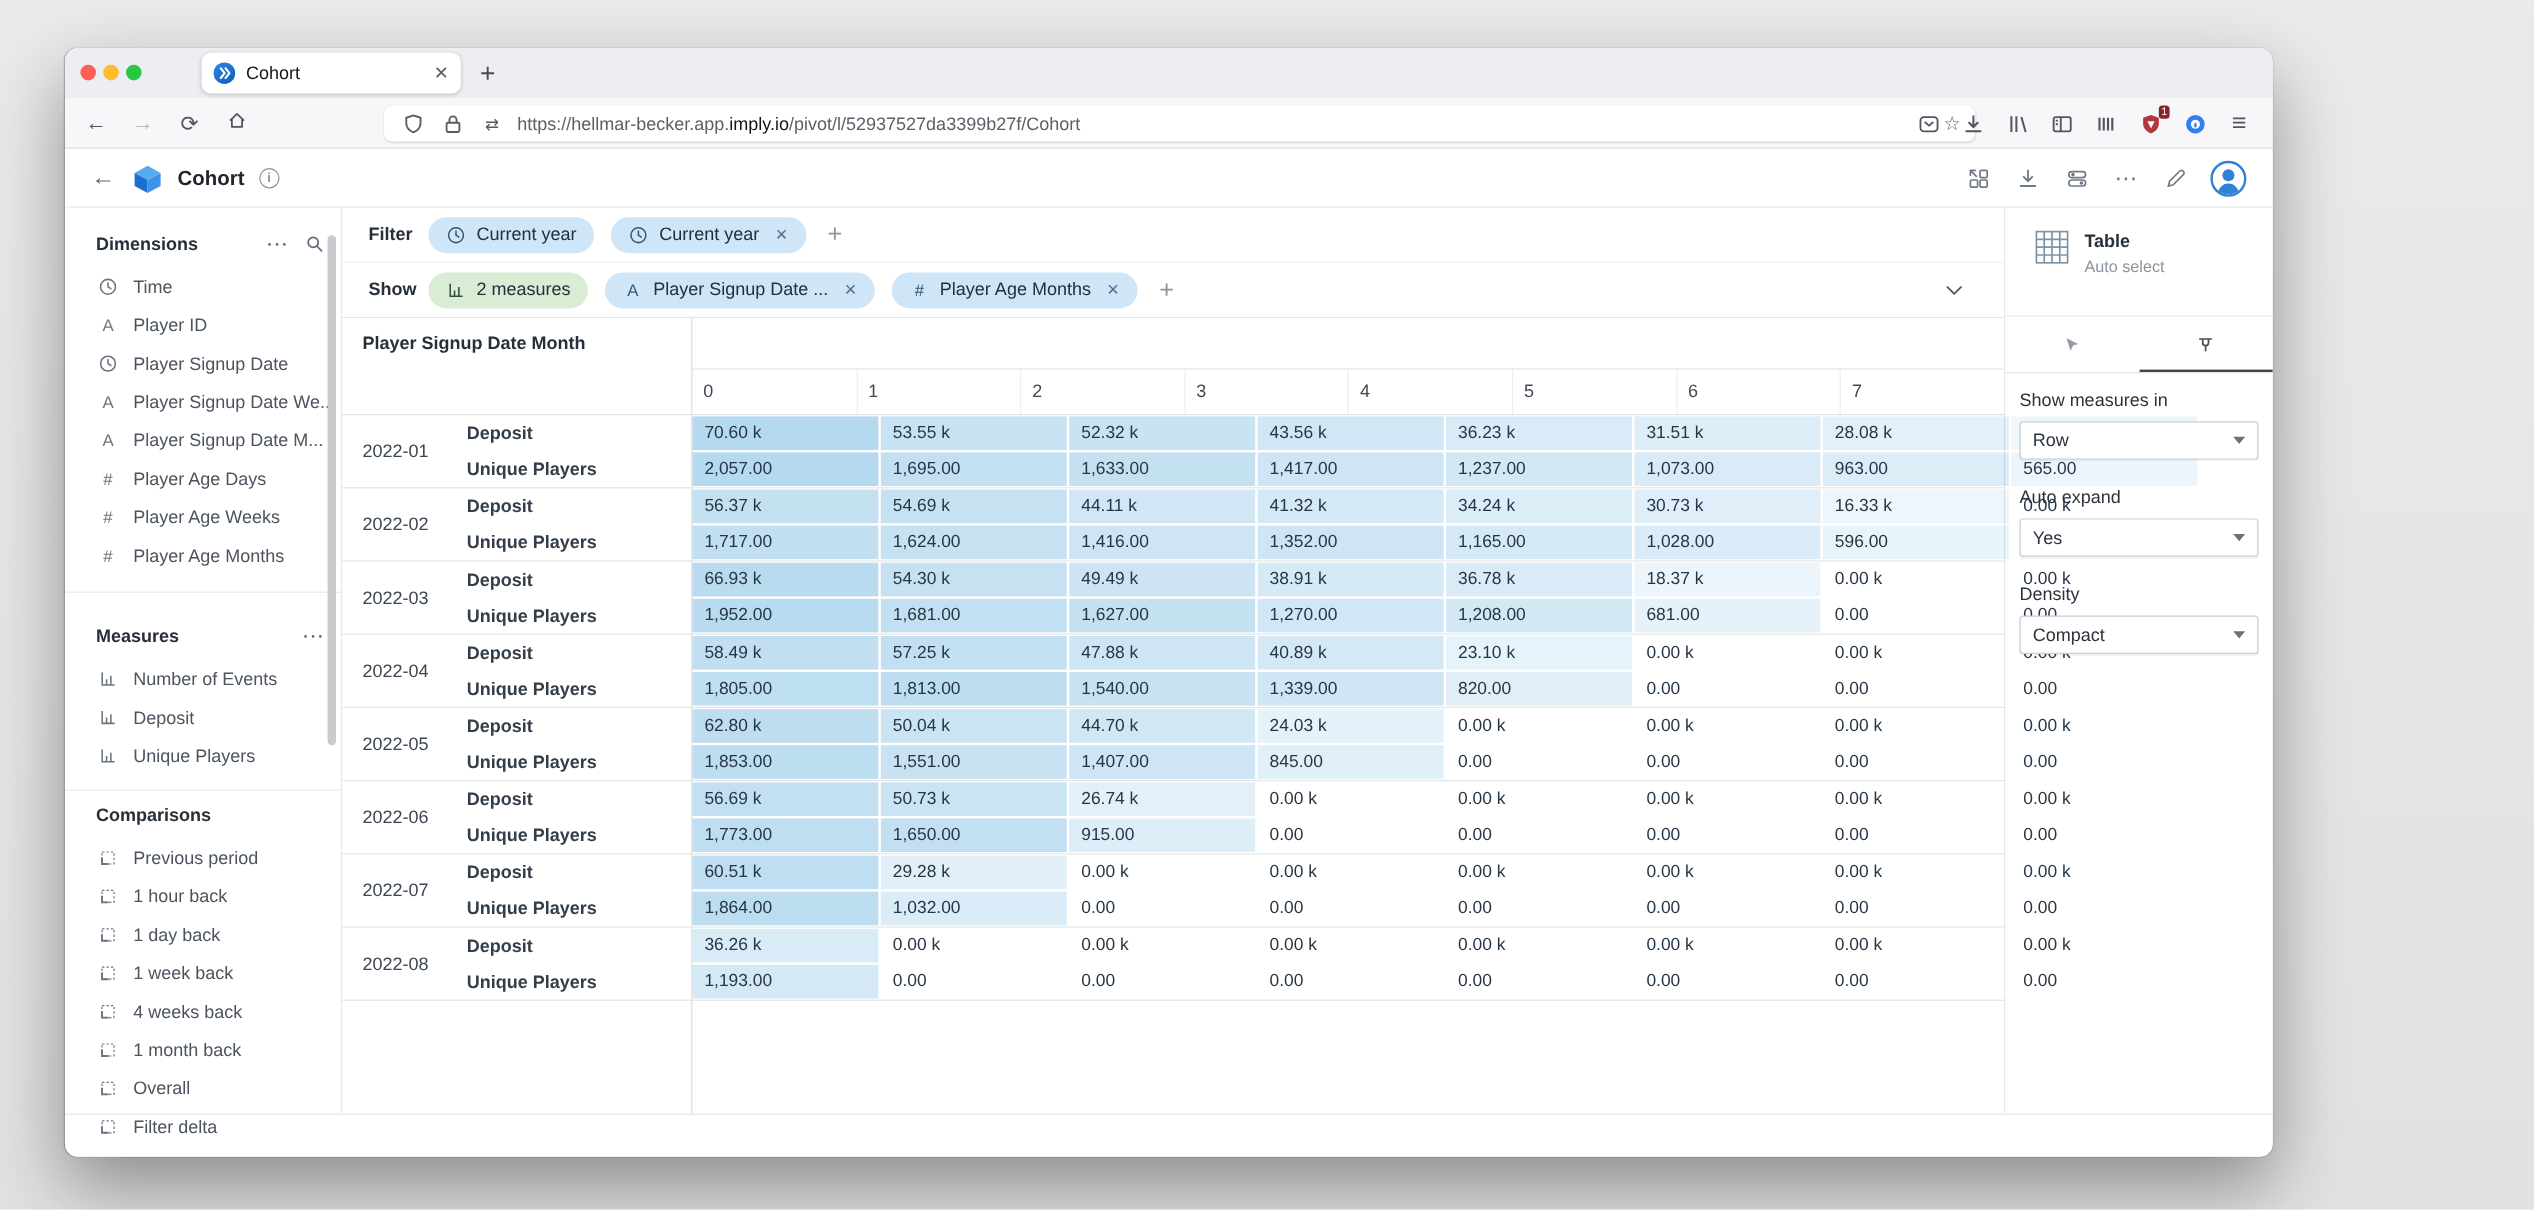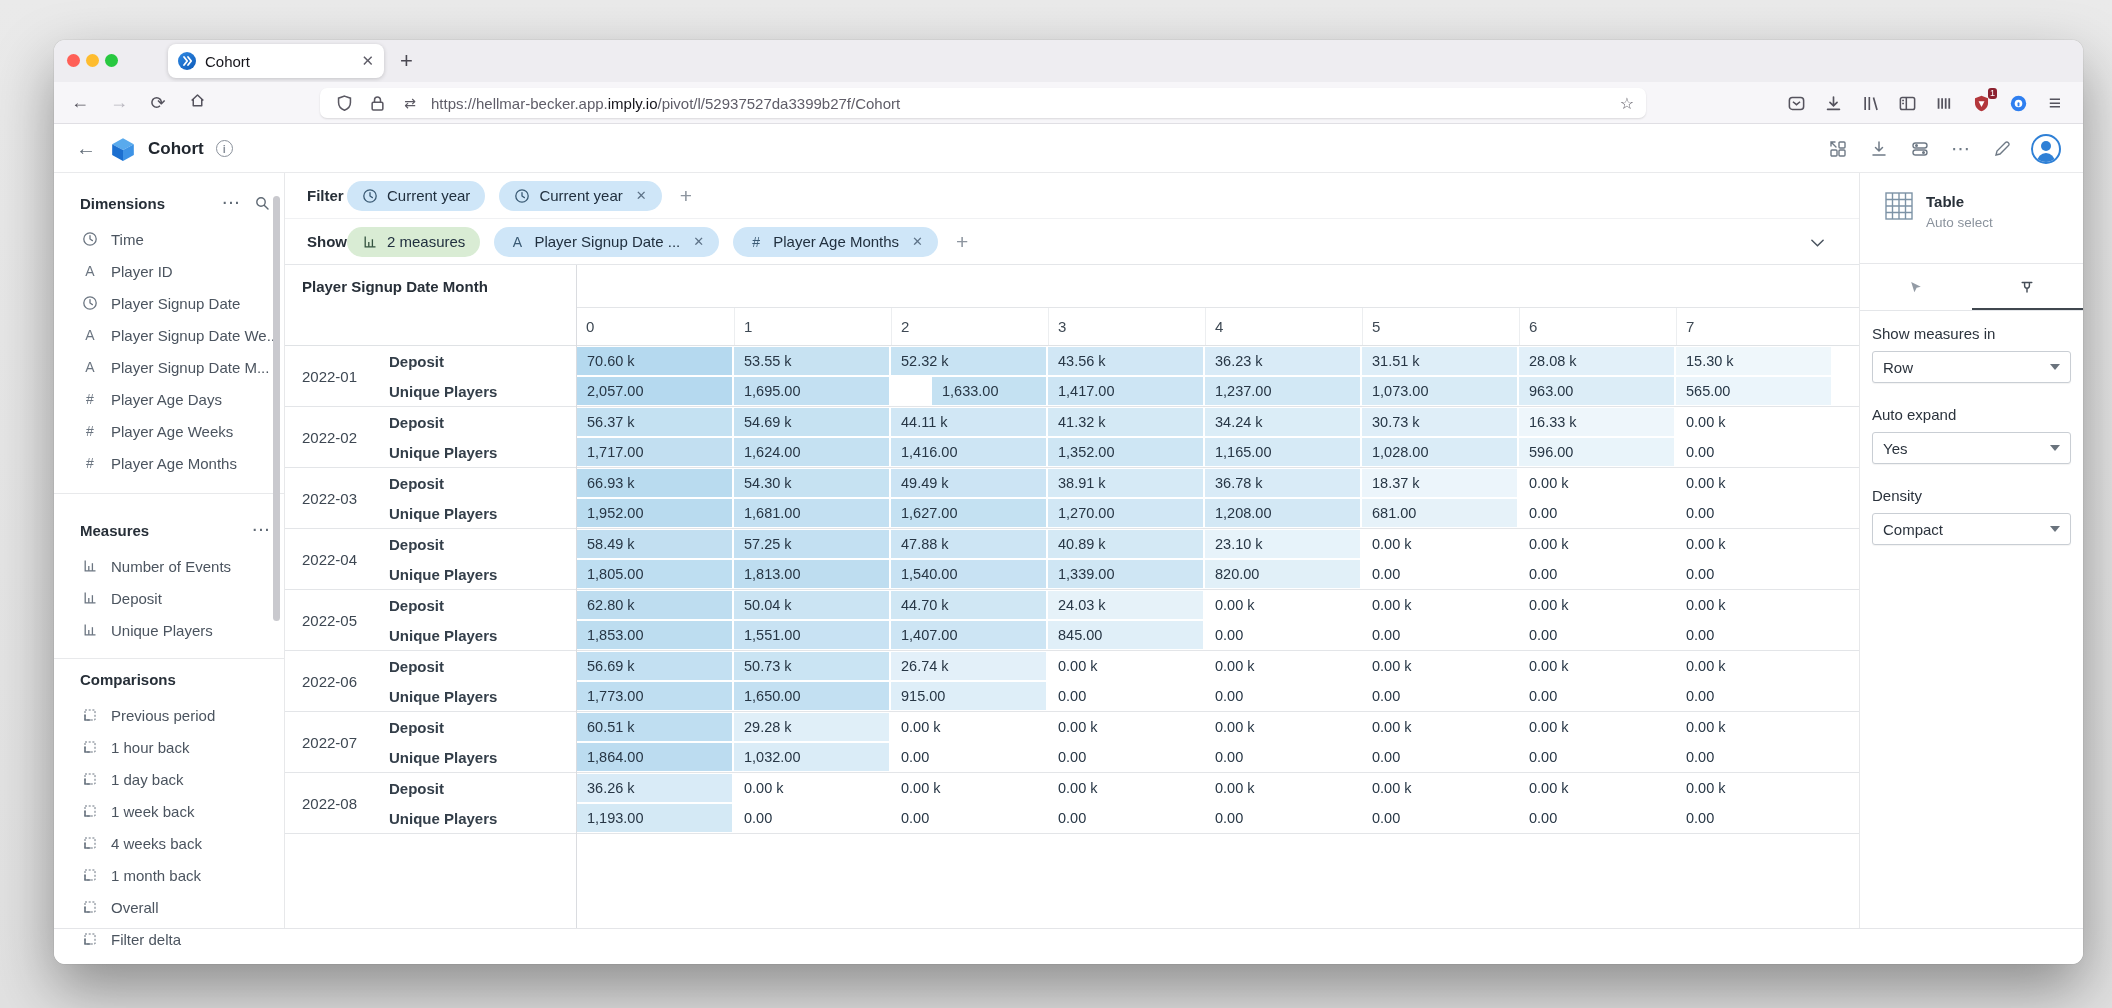--- a/index.html
+++ b/index.html
@@ -1,20 +1,20 @@
 <!DOCTYPE html>
 <html><head>
 <meta charset="utf-8">
 <style>
   * { box-sizing: border-box; margin: 0; padding: 0; }
   html,body { width:2112px; height:1008px; }
   body { font-family:"Liberation Sans",sans-serif; background:linear-gradient(#eaeaea,#e1e1e1); overflow:hidden; position:relative; }
 
   
-  .window { position:absolute; left:54px; top:40px; width:2029px; height:924px; border-radius:11px;
+  .window { position:absolute; left:54px; top:40px; width:1840px; height:924px; border-radius:11px;
             background:#fff; box-shadow:0 25px 60px rgba(0,0,0,.38), 0 0 1px rgba(0,0,0,.4); overflow:hidden; }
 
   
   .tabstrip { height:42px; background:#eeedf1; position:relative; }
   .lights { position:absolute; left:13px; top:14px; display:flex; gap:6px; }
   .light { width:13px; height:13px; border-radius:50%; }
   .light.red{background:#ff5f57;} .light.yellow{background:#febc2e;} .light.green{background:#28c840;}
   .tab { position:absolute; left:114px; top:4px; width:216px; height:34px; background:#fff; border-radius:8px;
          box-shadow:0 1px 4px rgba(0,0,0,.18); display:flex; align-items:center; padding:0 10px; gap:9px; }
   .favicon { width:18px; height:18px; border-radius:50%; background:linear-gradient(140deg,#2f89e3,#0e5ab8); position:relative; flex:none; }
@@ -64,21 +64,21 @@
   .sitem { height:32px; display:flex; align-items:center; padding-left:28px; gap:13px; font-size:15px; color:#4b545f; }
   .sitem .icon { color:#6b7581; }
   .icon { display:inline-flex; width:16px; height:16px; align-items:center; justify-content:center; flex:none; }
   .icon svg { width:16px; height:16px; }
   .ga { font-size:14px; font-weight:400; font-style:normal; }
   .dots { letter-spacing:1.5px; font-weight:700; font-size:14px; }
   .sb-thumb { position:absolute; right:4px; top:23px; width:7px; height:425px; border-radius:4px; background:#c9c9ce; }
 
   
   .main { flex:1; position:relative; border-right:1px solid #e7e8ea; }
-  .fbar { height:46px; display:flex; align-items:center; padding-left:22px; }
+  .fbar { height:46px; display:flex; align-items:center; padding-left:22px; gap:10px; }
   #filter-bar { border-bottom:1px solid #f0f1f3; }
   #show-bar { border-bottom:1px solid #e4e6e9; position:relative; }
   .fbar-label { width:40px; font-weight:700; font-size:15px; color:#272f38; flex:none; }
   .pillrow { display:flex; align-items:center; gap:14px; }
   .pill { height:30px; border-radius:15px; display:inline-flex; align-items:center; gap:9px; padding:0 15px; font-size:15px; color:#21303f; }
   .pill.blue { background:#cfe6f8; } .pill.blue .icon{ color:#3a5a74; }
   .pill.green { background:#d9ecd4; } .pill.green .icon{ color:#33523e; }
   .pill .px { font-size:13px; color:#5d7287; margin-left:4px; }
   .plusbtn { font-size:21px; color:#8d959f; margin-left:4px; line-height:20px; }
   .show-caret { position:absolute; right:34px; top:16px; color:#4a545f; }
@@ -568,21 +568,21 @@
                   </div>
                   <div class="trow">
                     <div class="mlabel">Unique Players</div>
                     <div class="tcell">
                       <div class="cellin" style="background: rgba(44, 146, 208, 0.35);">2,057.00</div>
                     </div>
                     <div class="tcell">
                       <div class="cellin" style="background: rgba(44, 146, 208, 0.286);">1,695.00</div>
                     </div>
                     <div class="tcell">
-                      <div class="cellin" style="background: rgba(44, 146, 208, 0.28); margin-left: 41px;">1,633.00</div>
+                      <div class="cellin" style="background: rgba(44, 146, 208, 0.28);">1,633.00</div>
                     </div>
                     <div class="tcell">
                       <div class="cellin" style="background: rgba(44, 146, 208, 0.24);">1,417.00</div>
                     </div>
                     <div class="tcell">
                       <div class="cellin" style="background: rgba(44, 146, 208, 0.21);">1,237.00</div>
                     </div>
                     <div class="tcell">
                       <div class="cellin" style="background: rgba(44, 146, 208, 0.184);">1,073.00</div>
                     </div>

